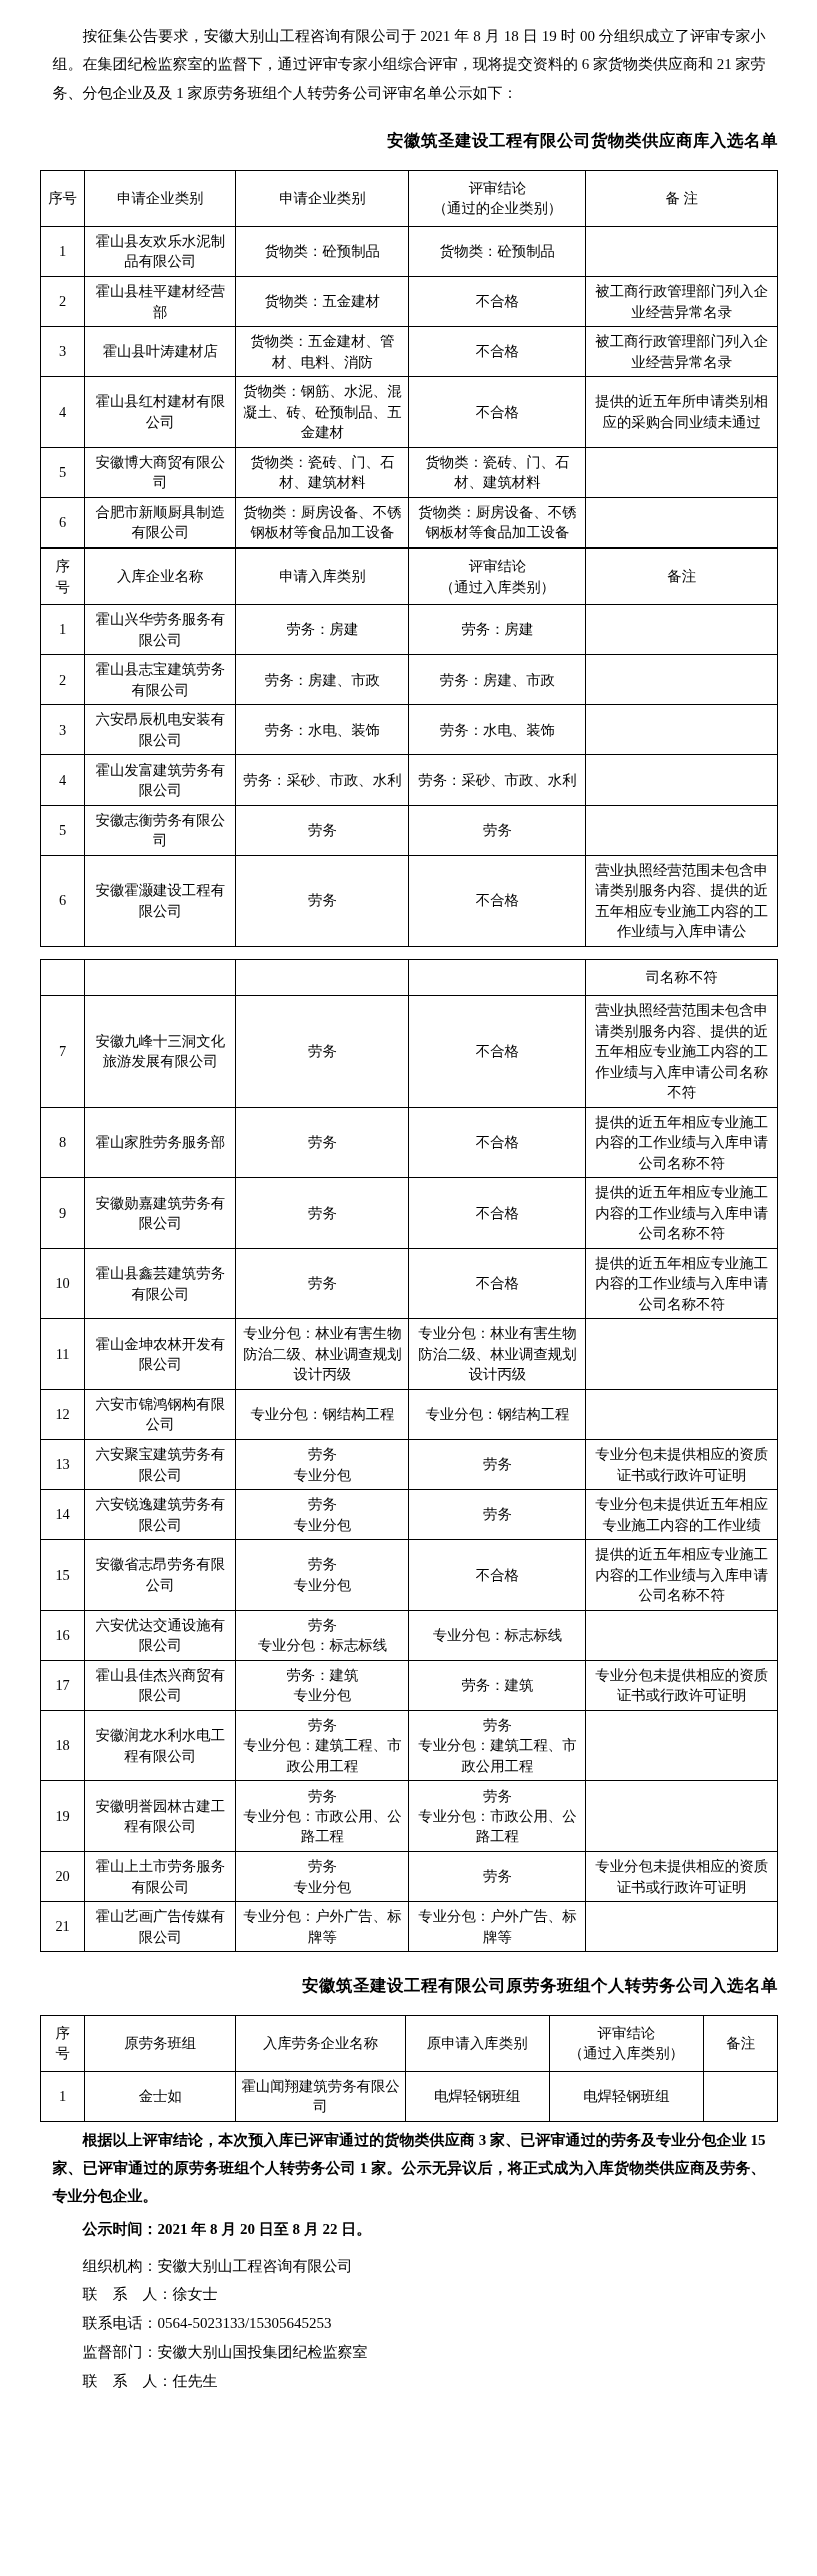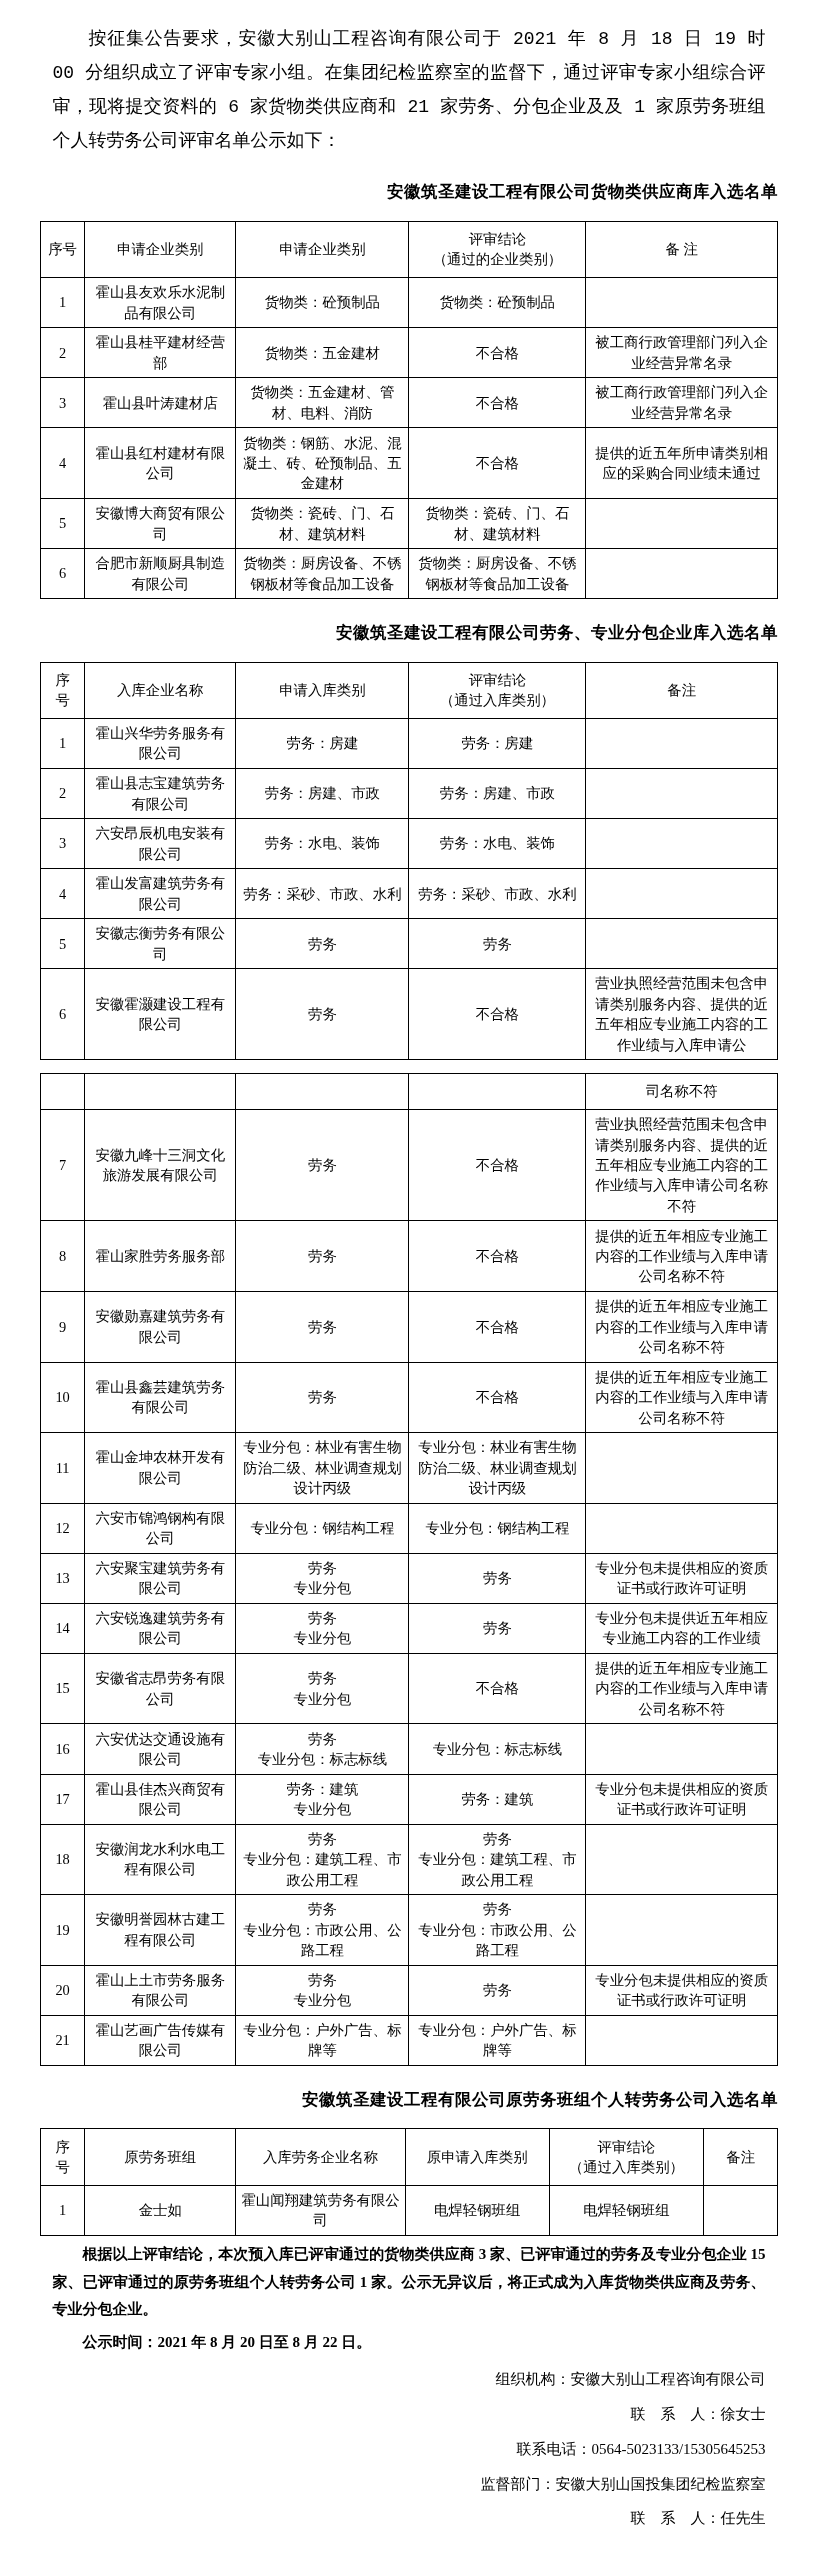--- a/index.html
+++ b/index.html
@@ -6,26 +6,25 @@
   .page{
     width:818px;
     min-height:2817px;
     background:#ffffff;
     font-family:"Liberation Serif","DejaVu Serif",serif;
     color:#000;
     box-sizing:border-box;
     padding:21.6px 40px 20.6px 40px;
   }
   .intro{
-    font-size:18px;
+    font-size:15px;
     line-height:1.9;
     text-align:justify;
     text-indent:2em;
     margin:0 12.4px 4.1px 12.4px;
-    font-family:Liberation Mono, monospace;
   }
   .section-title{
     font-size:16.5px;
     font-weight:bold;
     text-align:right;
     margin:23px 0 17.5px 0;
     letter-spacing:0.5px;
   }
   table.doc{
     width:100%;
@@ -53,21 +52,21 @@
     text-align:justify;
     text-indent:2em;
     margin:5.2px 12.4px;
     font-weight:bold;
   }
   .contact{
     font-size:15px;
     line-height:1.85;
     margin:9.3px 12.4px 0 12.4px;
   }
-  .contact div{text-indent:2em;margin:7px 0;text-align:right;}
+  .contact div{text-indent:2em;margin:1px 0;}
 </style>
 </head>
 <body>
 
 <div class="page">
 
   <p class="intro">按征集公告要求，安徽大别山工程咨询有限公司于 2021 年 8 月 18 日 19 时 00 分组织成立了评审专家小组。在集团纪检监察室的监督下，通过评审专家小组综合评审，现将提交资料的 6 家货物类供应商和 21 家劳务、分包企业及及 1 家原劳务班组个人转劳务公司评审名单公示如下：</p>
 
   <div class="section-title">安徽筑圣建设工程有限公司货物类供应商库入选名单</div>
 
@@ -128,21 +127,20 @@
         <tr>
           <td>6</td>
           <td>合肥市新顺厨具制造有限公司</td>
           <td>货物类：厨房设备、不锈钢板材等食品加工设备</td>
           <td>货物类：厨房设备、不锈钢板材等食品加工设备</td>
           <td></td>
         </tr>
       </tbody>
   </table>
 
-  <div class="section-title">安徽筑圣建设工程有限公司劳务、专业分包企业库入选名单</div>
 
   <table class="doc" id="table2a">
     <colgroup>
       <col style="width:6%">
         <col style="width:20.5%">
         <col style="width:23.5%">
         <col style="width:24%">
         <col style="width:26%">
     </colgroup>
     <thead>

